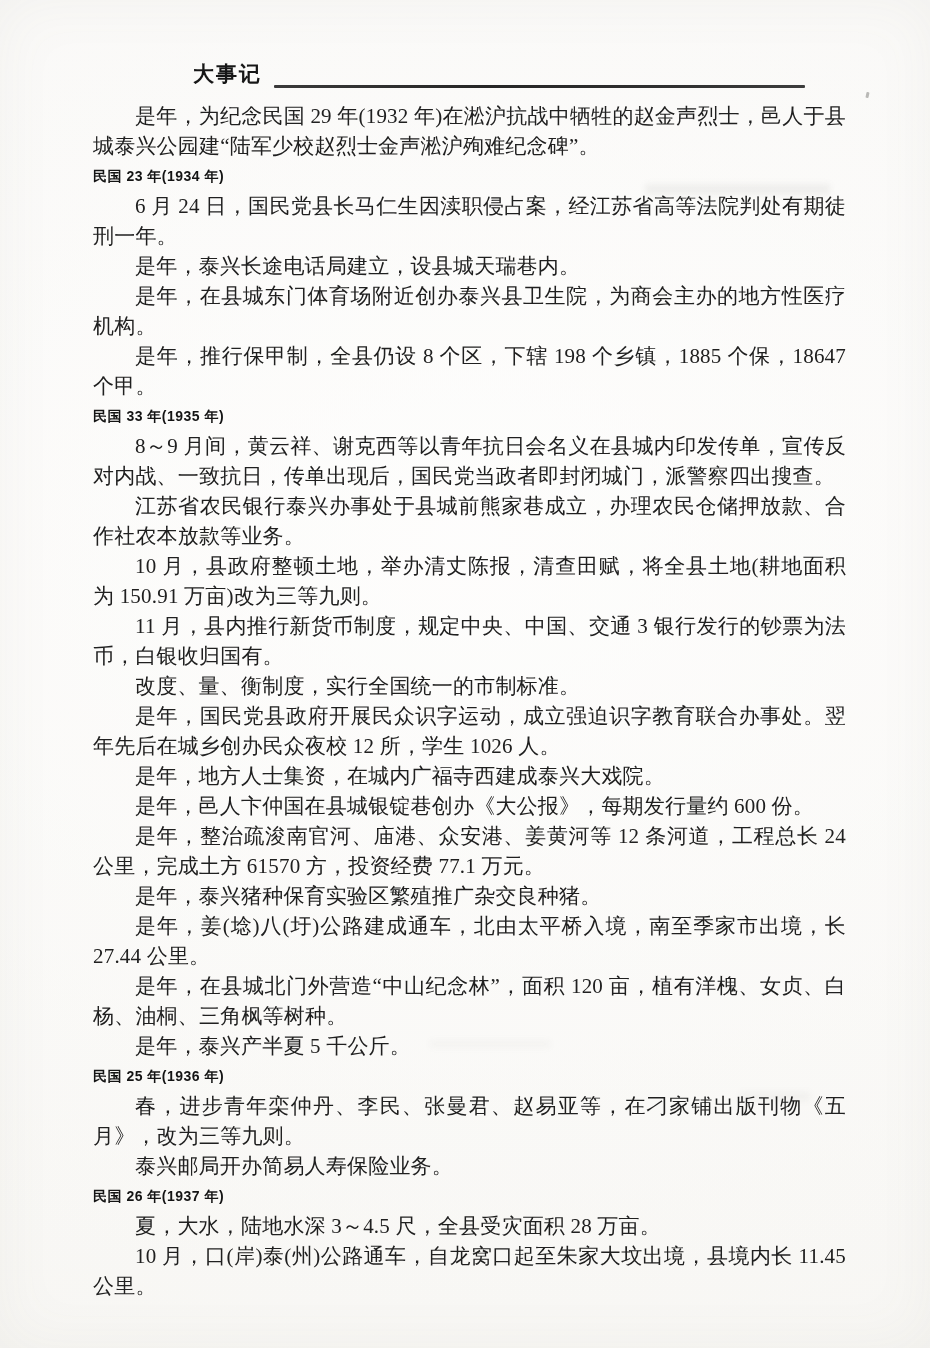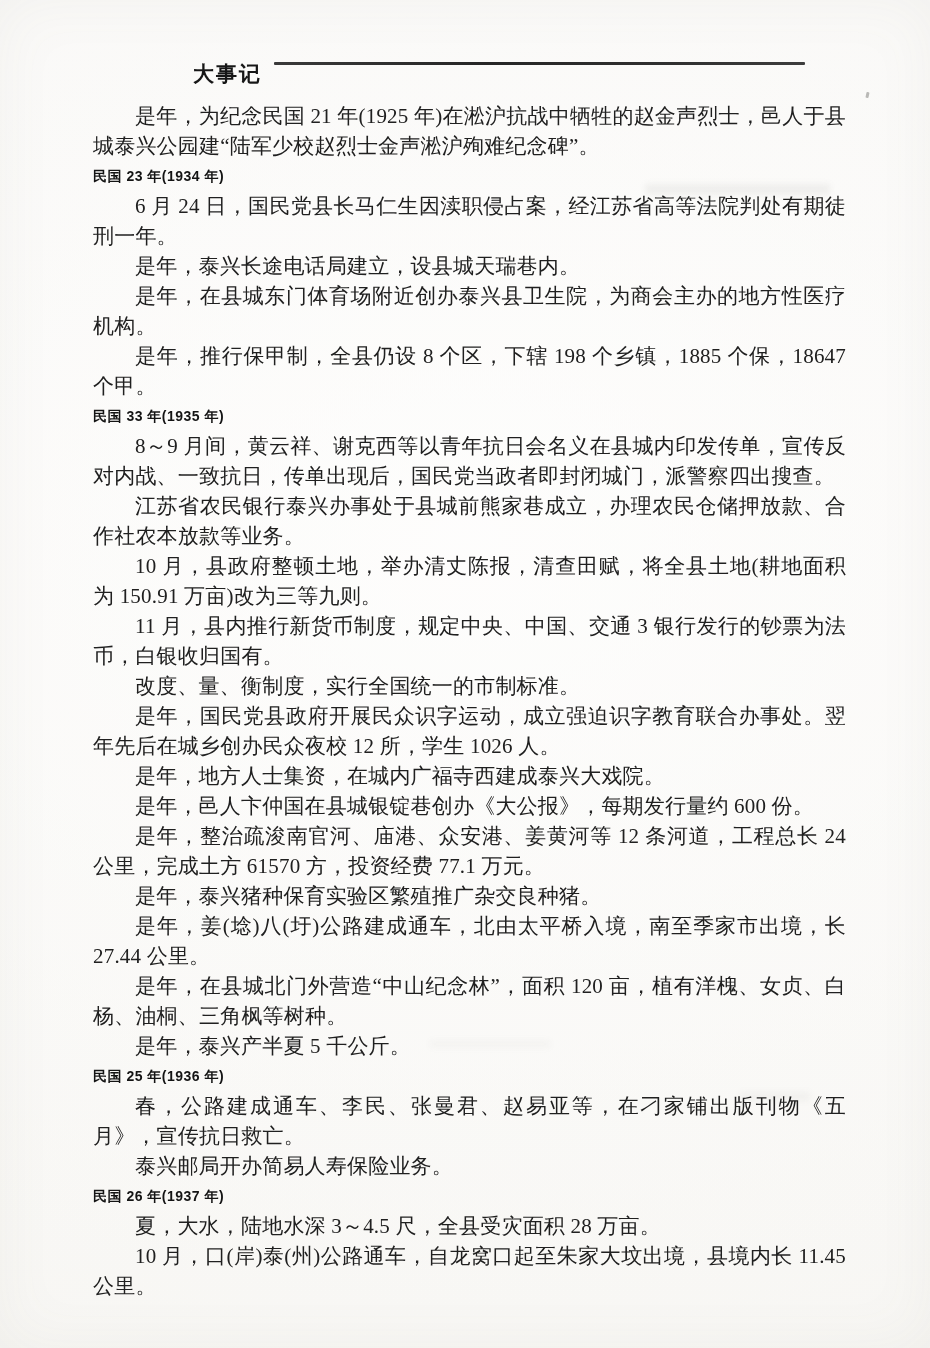--- a/index.html
+++ b/index.html
@@ -17,21 +17,21 @@
     overflow: hidden;
     box-shadow: inset 0 0 60px rgba(120,115,100,0.06);
   }
   
   .running-head {
     position: absolute;
     top: 60px;
     left: 93px;
     right: 85px;
     display: flex;
-    align-items: flex-start;
+    align-items: flex-end;
     height: 28px;
   }
   .head-title {
     font-family: "Liberation Sans", "DejaVu Sans", sans-serif;
     font-weight: 700;
     font-size: 21px;
     letter-spacing: 2px;
     margin-left: 100px;
     white-space: nowrap;
     color: #161616;
@@ -104,21 +104,21 @@
     <span class="head-rule"></span>
   </header>
 
   <span class="speck"></span>
   <span class="smudge smudge-a"></span>
   <span class="smudge smudge-b"></span>
   <span class="smudge smudge-c"></span>
 
   <main class="doc-body">
 
-    <p class="para">是年，为纪念民国 21 年(1925 年)在淞沪抗战中牺牲的赵金声烈士，邑人于县城泰兴公园建“陆军少校赵烈士金声淞沪殉难纪念碑”。</p>
+    <p class="para">是年，为纪念民国 29 年(1932 年)在淞沪抗战中牺牲的赵金声烈士，邑人于县城泰兴公园建“陆军少校赵烈士金声淞沪殉难纪念碑”。</p>
 
     <h2 class="year-heading">民国 23 年(1934 年)</h2>
     <p class="para">6 月 24 日，国民党县长马仁生因渎职侵占案，经江苏省高等法院判处有期徒刑一年。</p>
     <p class="para">是年，泰兴长途电话局建立，设县城天瑞巷内。</p>
     <p class="para">是年，在县城东门体育场附近创办泰兴县卫生院，为商会主办的地方性医疗机构。</p>
     <p class="para">是年，推行保甲制，全县仍设 8 个区，下辖 198 个乡镇，1885 个保，18647 个甲。</p>
 
     <h2 class="year-heading">民国 33 年(1935 年)</h2>
     <p class="para">8～9 月间，黄云祥、谢克西等以青年抗日会名义在县城内印发传单，宣传反对内战、一致抗日，传单出现后，国民党当政者即封闭城门，派警察四出搜查。</p>
     <p class="para">江苏省农民银行泰兴办事处于县城前熊家巷成立，办理农民仓储押放款、合作社农本放款等业务。</p>
@@ -128,21 +128,21 @@
     <p class="para">是年，国民党县政府开展民众识字运动，成立强迫识字教育联合办事处。翌年先后在城乡创办民众夜校 12 所，学生 1026 人。</p>
     <p class="para">是年，地方人士集资，在城内广福寺西建成泰兴大戏院。</p>
     <p class="para">是年，邑人卞仲国在县城银锭巷创办《大公报》，每期发行量约 600 份。</p>
     <p class="para">是年，整治疏浚南官河、庙港、众安港、姜黄河等 12 条河道，工程总长 24 公里，完成土方 61570 方，投资经费 77.1 万元。</p>
     <p class="para">是年，泰兴猪种保育实验区繁殖推广杂交良种猪。</p>
     <p class="para">是年，姜(埝)八(圩)公路建成通车，北由太平桥入境，南至季家市出境，长 27.44 公里。</p>
     <p class="para">是年，在县城北门外营造“中山纪念林”，面积 120 亩，植有洋槐、女贞、白杨、油桐、三角枫等树种。</p>
     <p class="para">是年，泰兴产半夏 5 千公斤。</p>
 
     <h2 class="year-heading">民国 25 年(1936 年)</h2>
-    <p class="para">春，公路建成通车、李民、张曼君、赵易亚等，在刁家铺出版刊物《五月》，宣传抗日救亡。</p>
+    <p class="para">春，进步青年栾仲丹、李民、张曼君、赵易亚等，在刁家铺出版刊物《五月》，改为三等九则。</p>
     <p class="para">泰兴邮局开办简易人寿保险业务。</p>
 
     <h2 class="year-heading">民国 26 年(1937 年)</h2>
     <p class="para">夏，大水，陆地水深 3～4.5 尺，全县受灾面积 28 万亩。</p>
     <p class="para">10 月，口(岸)泰(州)公路通车，自龙窝口起至朱家大坟出境，县境内长 11.45 公里。</p>
 
   </main>
 </div>
 
 </body></html>

